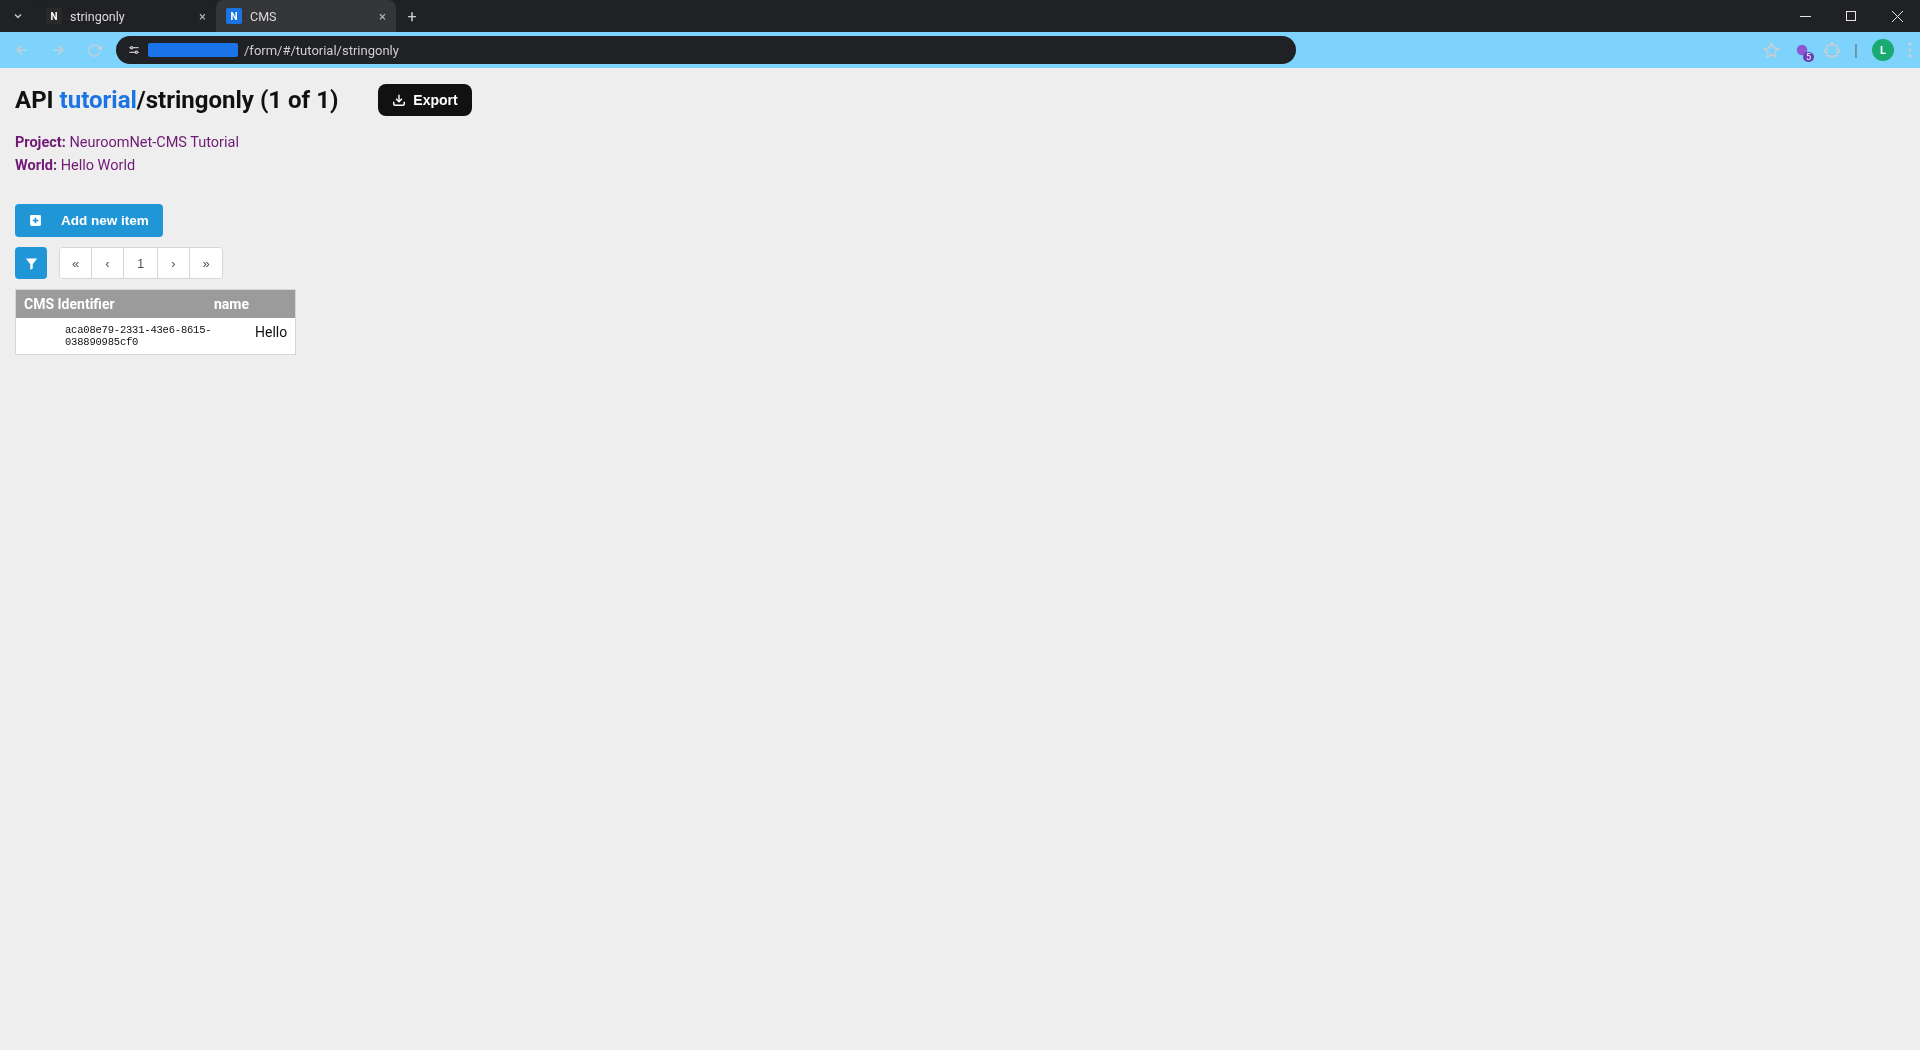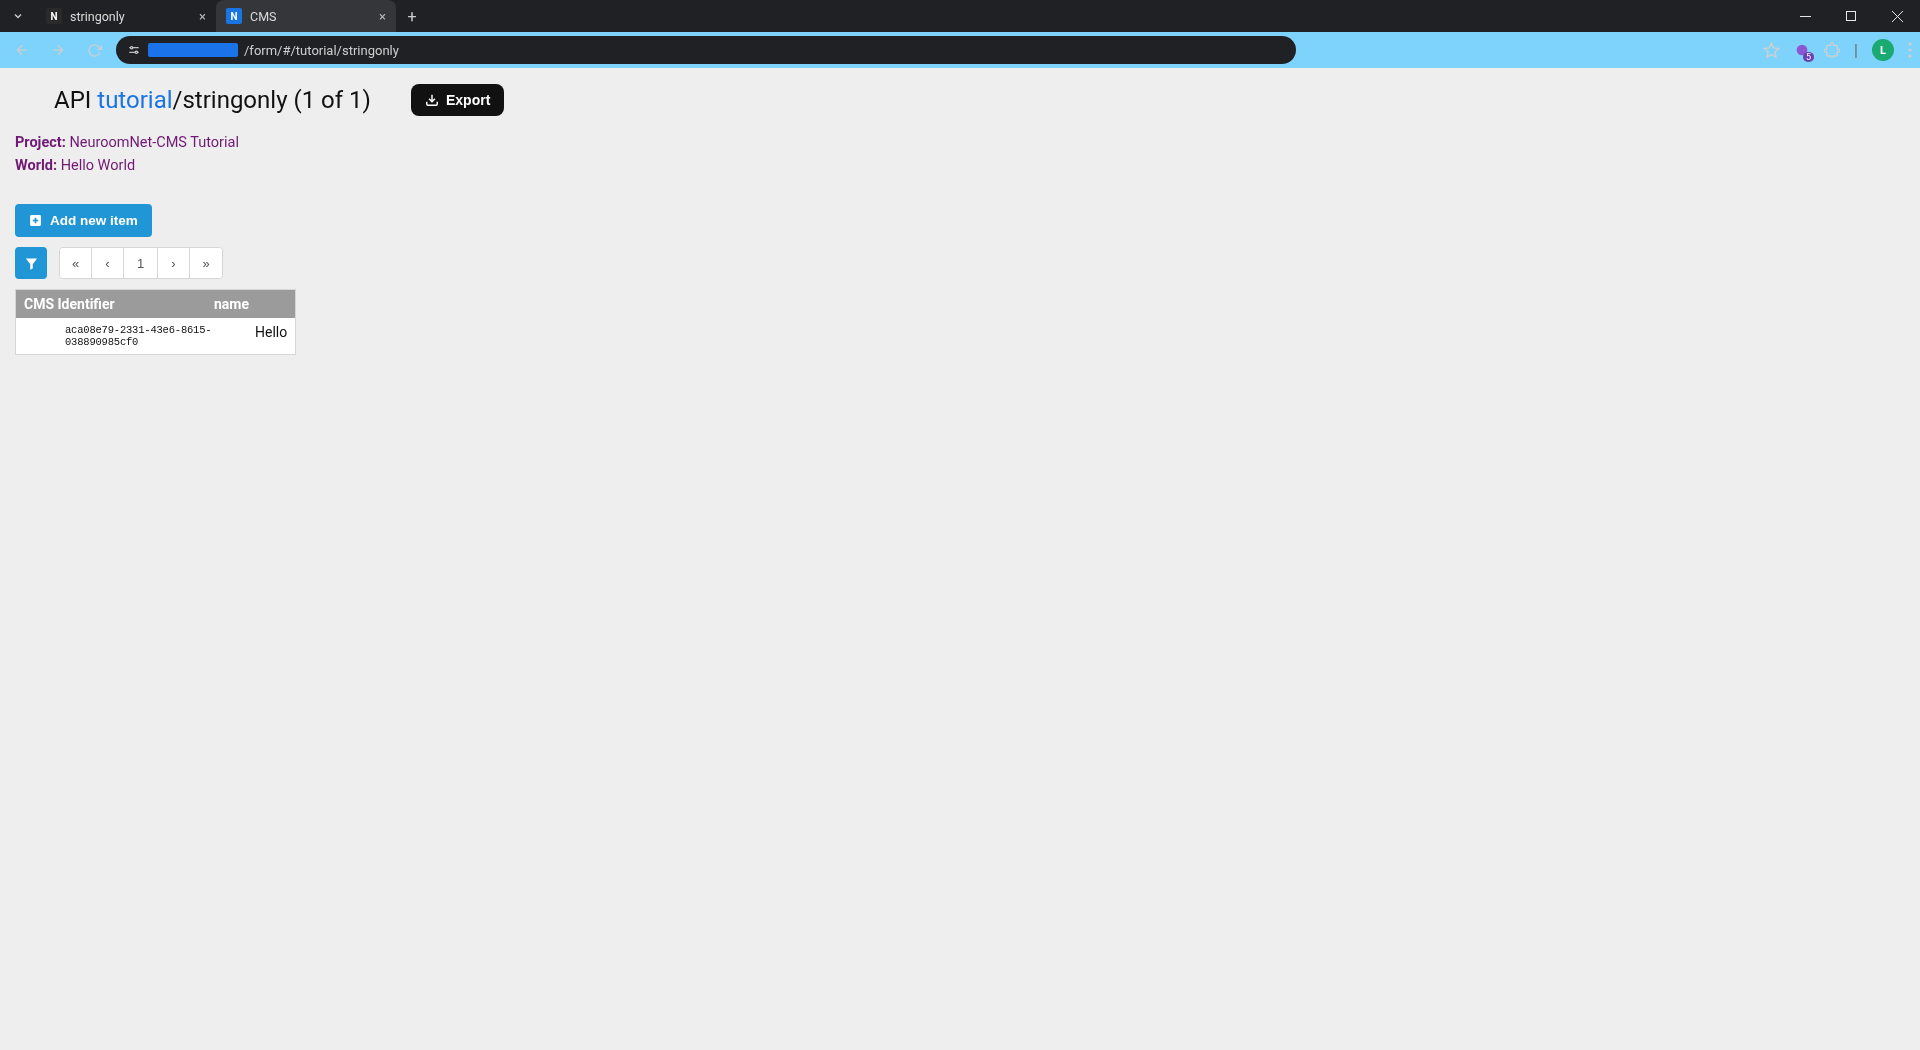--- a/index.html
+++ b/index.html
@@ -26,28 +26,28 @@
 .addr .site-chip { width:16px; height:16px; display:flex; align-items:center; justify-content:center; }
 .addr .redact { width:90px; height:14px; background:#1a73e8; border-radius:2px; }
 .toolbar-right { margin-left:auto; display:flex; align-items:center; gap:14px; color:#cfcfcf; }
 .ext-badge { position:relative; }
 .ext-badge .count { position:absolute; right:-4px; bottom:-4px; background:#6a3fb5; color:#fff; font-size:9px; padding:0 3px; border-radius:6px; }
 .avatar { width:22px; height:22px; border-radius:50%; background:#1aa971; color:#fff; font-size:11px; font-weight:700; display:flex; align-items:center; justify-content:center; }
 
 
 .page { background:#eeeeee; height:calc(1050px - 68px); padding:16px 0 0 15px; }
 .heading-row { display:flex; align-items:center; gap:40px; margin-bottom:18px; }
-h1 { font-size:24px; font-weight:400; color:#111;margin-left:39px; }
+h1 { font-size:24px; font-weight:700; color:#111; }
 h1 .link { color:#1b74e4; }
 .export-btn { background:#111; color:#fff; border:none; border-radius:8px; padding:8px 14px; font-size:14px; font-weight:600; display:flex; align-items:center; gap:7px; cursor:pointer; }
 
 .meta { margin-bottom:6px; font-size:14.5px; color:#701a75; }
 .meta .label { font-weight:700; }
 
-.add-btn { margin-top:30px; background:#2196d6; color:#fff; border:none; border-radius:4px; padding:9px 14px; font-size:13.5px; font-weight:600; display:flex; align-items:center; gap:8px; cursor:pointer; }
+.add-btn { margin-top:30px; background:#2196d6; color:#fff; border:none; border-radius:4px; padding:9px 14px; font-size:13.5px; font-weight:600; display:flex; align-items:center; gap:19px; cursor:pointer; }
 
 .controls-row { display:flex; gap:12px; margin-top:10px; }
 .filter-btn { width:32px; height:32px; background:#2196d6; border:none; border-radius:4px; display:flex; align-items:center; justify-content:center; cursor:pointer; }
 .pager { display:flex; border:1px solid #d6d6d6; border-radius:4px; overflow:hidden; background:#fff; }
 .pager button { width:32px; height:30px; background:#fff; border:none; border-right:1px solid #d6d6d6; color:#555; font-size:13px; cursor:pointer; }
 .pager button:last-child { border-right:none; }
 .pager .page-num { width:34px; }
 
 .table { margin-top:10px; border:1px solid #d6d6d6; background:#fff; display:inline-block; }
 .table .thead { background:#9b9b9b; color:#fff; display:flex; font-size:14px; font-weight:700; }

